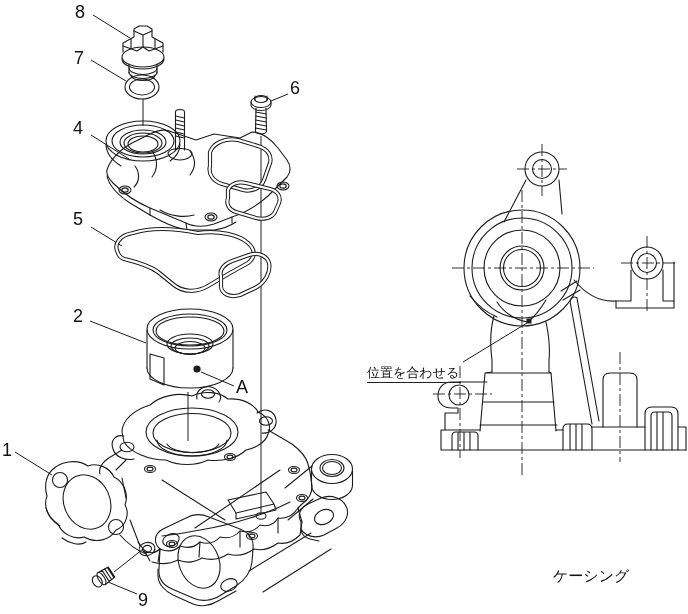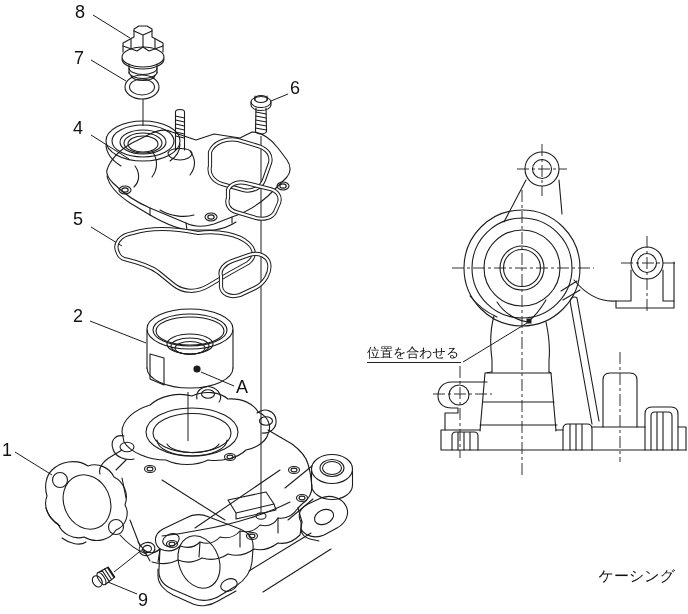--- a/index.html
+++ b/index.html
@@ -8,22 +8,22 @@
   #art{position:absolute;left:0;top:0;}
   #art *{vector-effect:non-scaling-stroke;}
   .ln{stroke:#1c1c1c;fill:none;stroke-width:1.1;stroke-linecap:round;stroke-linejoin:round;}
   .ld{stroke:#1c1c1c;fill:none;stroke-width:1;}
   .dbl-o{stroke:#1c1c1c;fill:none;stroke-width:4.2;stroke-linejoin:round;}
   .dbl-i{stroke:#ffffff;fill:none;stroke-width:2.2;stroke-linejoin:round;}
   .cl{stroke:#1c1c1c;fill:none;stroke-width:0.9;stroke-dasharray:12 3 3 3;}
   .fillb{fill:#1c1c1c;stroke:none;}
   .label{position:absolute;font-size:18px;line-height:1;color:#111;}
   .note{position:absolute;font-size:13px;line-height:1;color:#111;
-        border-bottom:1.2px solid #222;padding:0 2px 3px 0;}
-  .caption{position:absolute;font-size:15px;line-height:17px;color:#111;text-align:right;}
+        border-bottom:1.2px solid #222;padding:0 2px 3px 0;margin-top:20px;}
+  .caption{position:absolute;font-size:15px;line-height:17px;color:#111;}
 </style>
 </head>
 <body>
 
 <div id="stage">
 
 <svg id="art" width="688" height="614" viewBox="0 0 688 614">
 
   <g>
     <path class="ld" d="M 93,15 L 130,38"></path>

